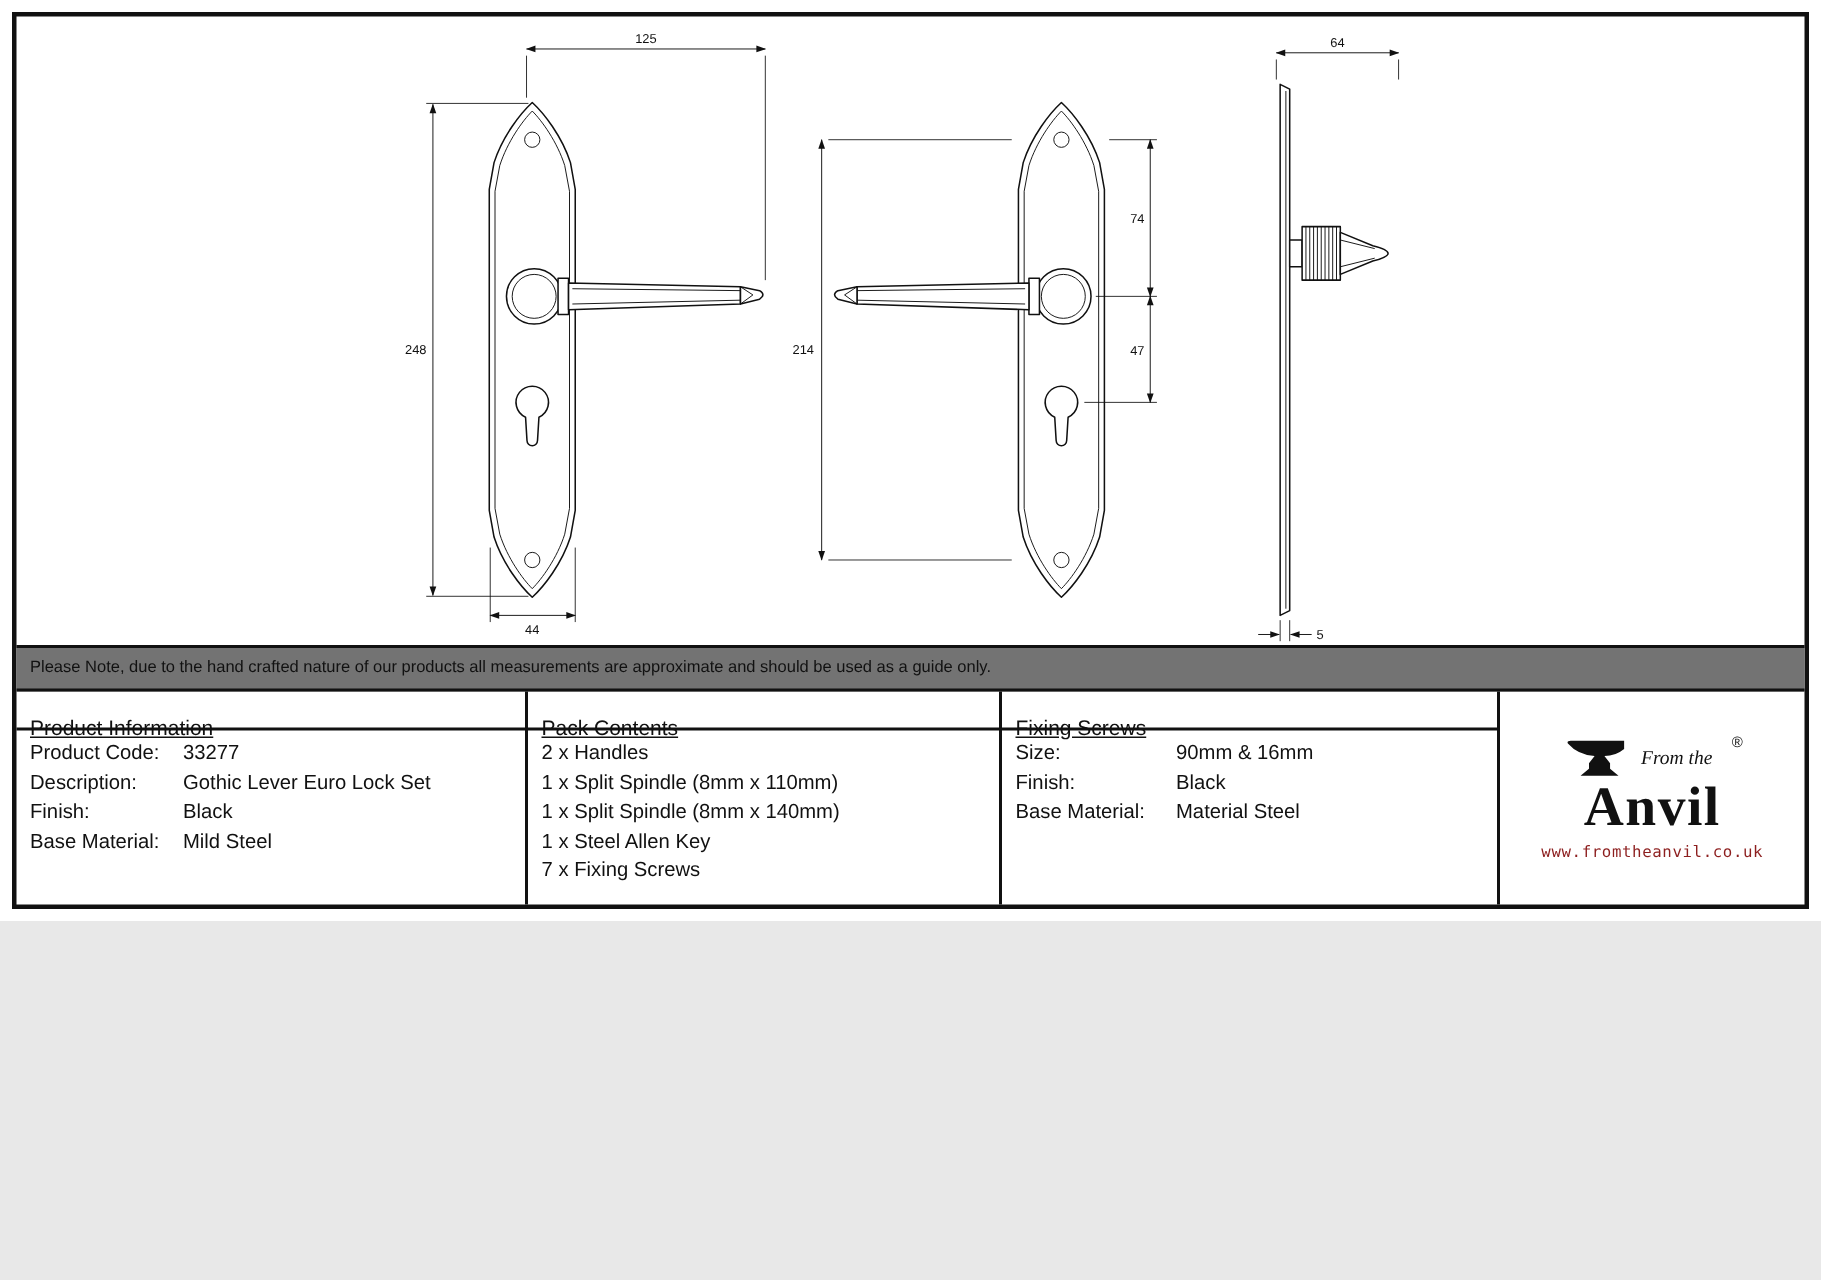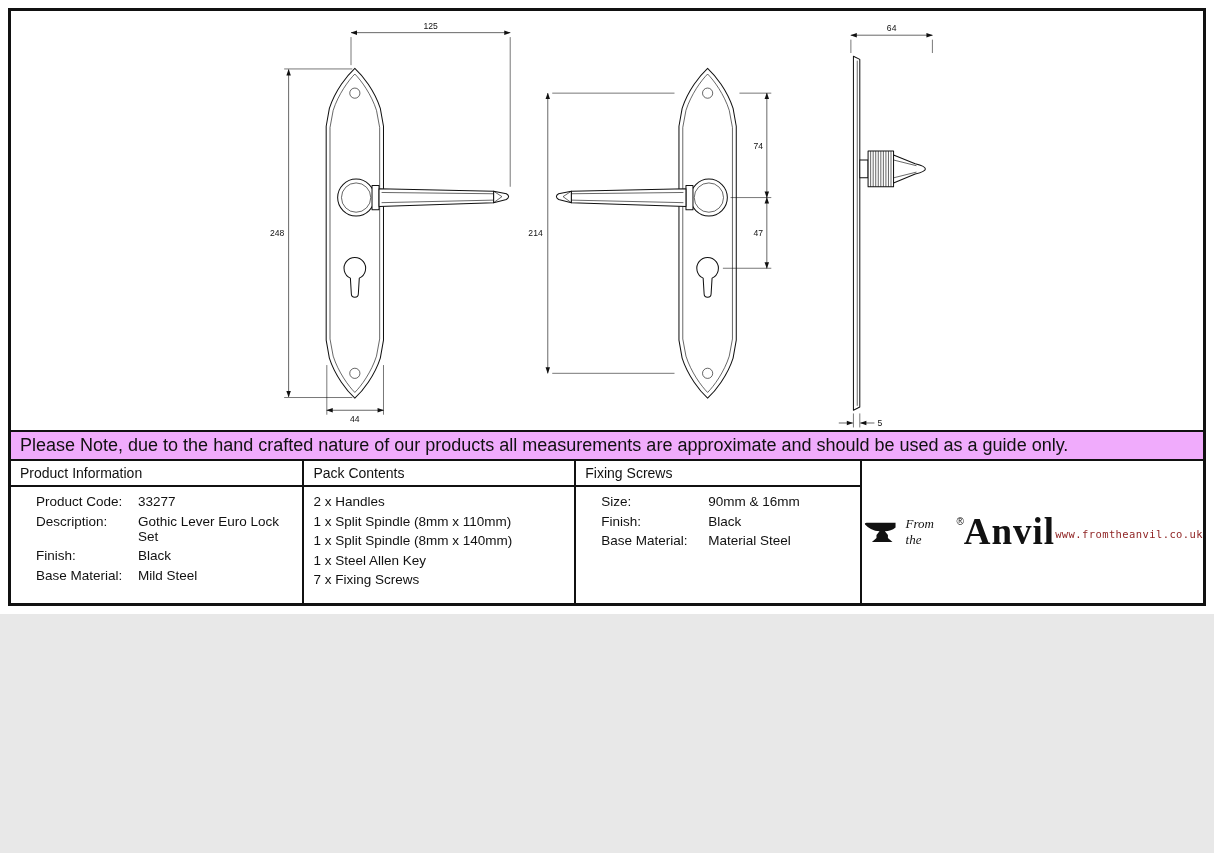--- a/index.html
+++ b/index.html
@@ -19,40 +19,40 @@
   
   .o2 { stroke:#111; stroke-width:1.6; fill:none; stroke-linejoin:round; }
   .o1 { stroke:#111; stroke-width:1;   fill:none; stroke-linejoin:round; }
   .dim { stroke:#111; stroke-width:1; fill:none; }
   .ext { stroke:#111; stroke-width:0.9; fill:none; }
   .wfill { fill:#fff; }
   .dtext { font-family:"Liberation Sans", sans-serif; font-size:13.5px; fill:#111; }
 
   .note-bar {
     height:31px; border-top:2px solid #111; border-bottom:2px solid #111;
-    line-height:27px; padding-left:9px; font-size:18px; background:#f0abfc;
+    line-height:27px; padding-left:9px; font-size:11px; background:#737373;
   }
   .spec-table { height:142px; display:flex; }
   .cell { height:100%; }
   .col-product { width:341px; border-right:2px solid #111; }
   .col-pack    { width:316px; border-right:2px solid #111; }
   .col-fix     { width:332px; border-right:2px solid #111; }
   .col-logo    { flex:1; display:flex; align-items:center; justify-content:center; }
   .cell-hdr {
     height:26px; line-height:24px; border-bottom:2px solid #111;
-    padding:0 9px; font-size:14px;
+    padding:12px 9px; font-size:14px;text-decoration:underline;
   }
   .cell-body { padding:7px 9px 0 9px; font-size:13.5px; }
-  .kv-row { display:flex; margin-bottom:4.5px;margin-left:16px; }
+  .kv-row { display:flex; margin-bottom:4.5px; }
   .k { flex:none; }
   .col-product .k { width:102px; }
   .col-fix .k { width:107px; }
   .pc-item { margin-bottom:4.5px; }
 
-  .logo-box { display:flex; align-items:center; }
+  .logo-box { display:flex; flex-direction:column; align-items:center; }
   .logo-row { display:flex; align-items:center; gap:7px; }
   .from-the { font-family:"Liberation Serif", serif; font-style:italic; font-size:13px; }
   .reg { font-size:10px; align-self:flex-start; margin-left:6px; }
   .anvil-name {
     font-family:"Liberation Serif", serif; font-weight:bold; font-size:37px;
     line-height:1.05; letter-spacing:1px;
   }
   .logo-url {
     font-family:"DejaVu Sans Mono", monospace; font-size:10.5px;
     color:#8d1f1f; letter-spacing:0.4px; margin-top:4px;

